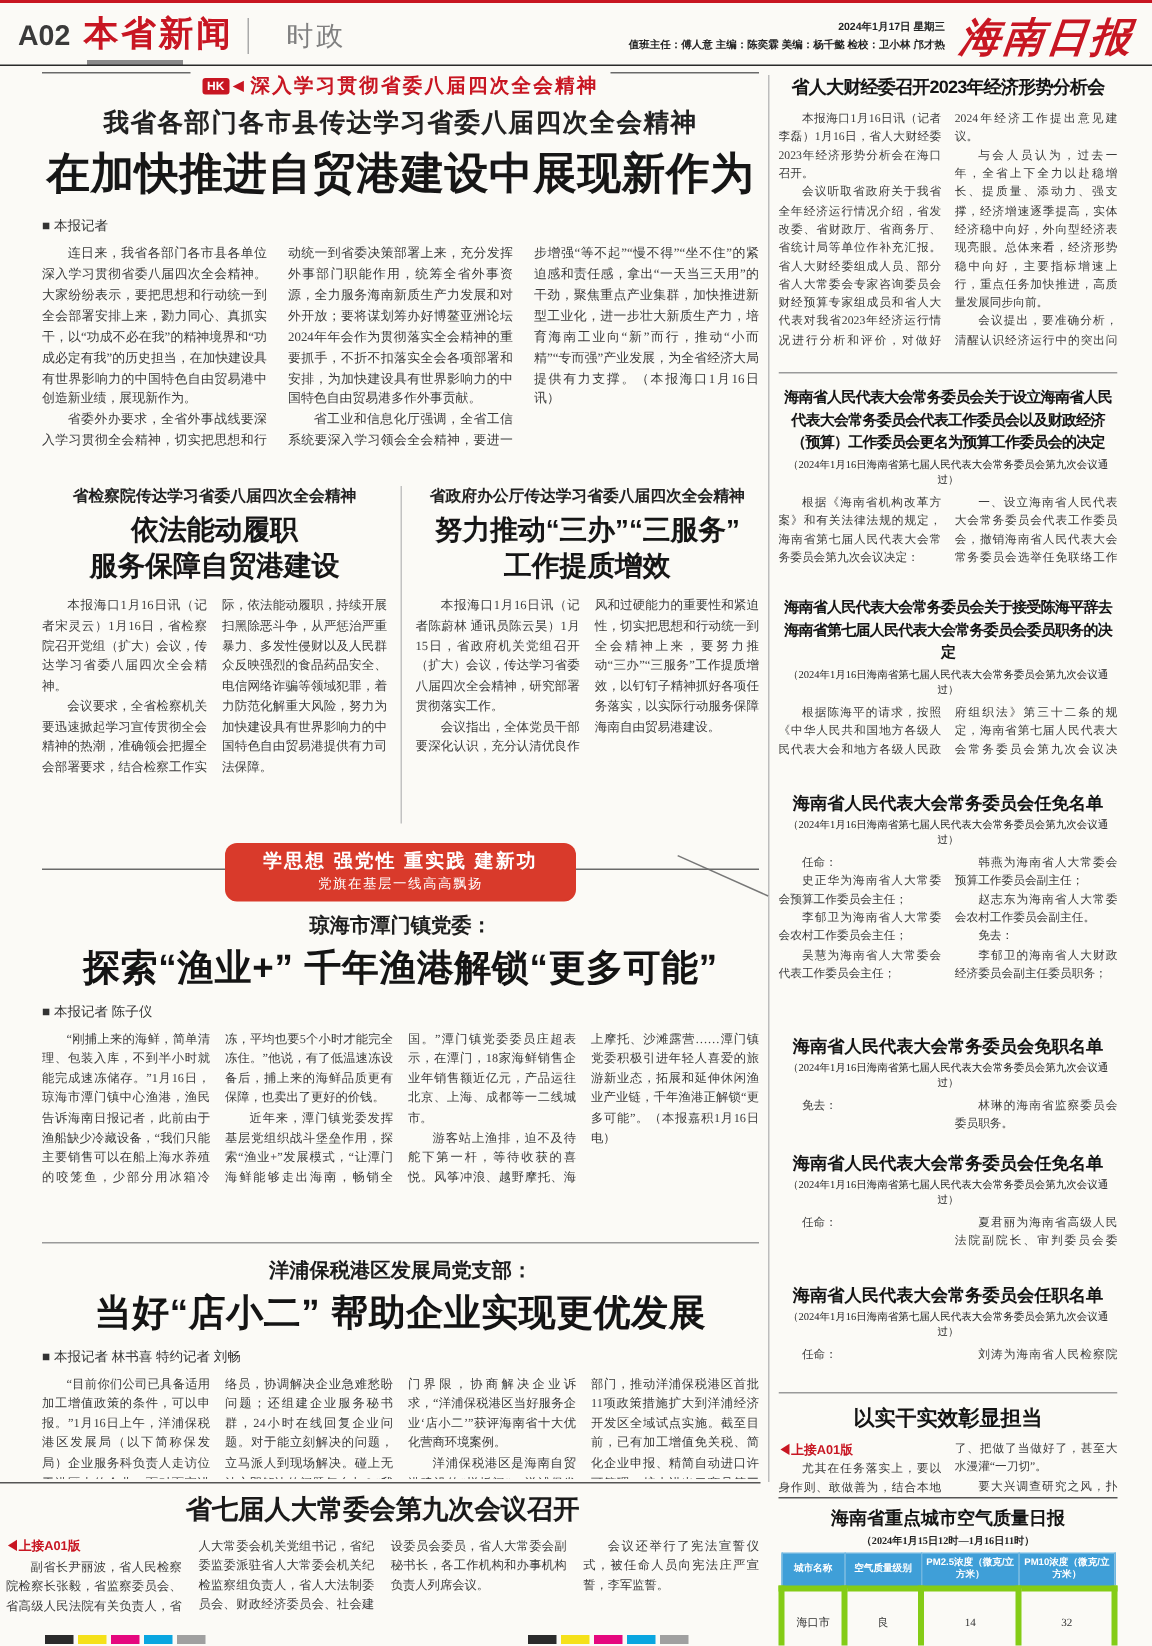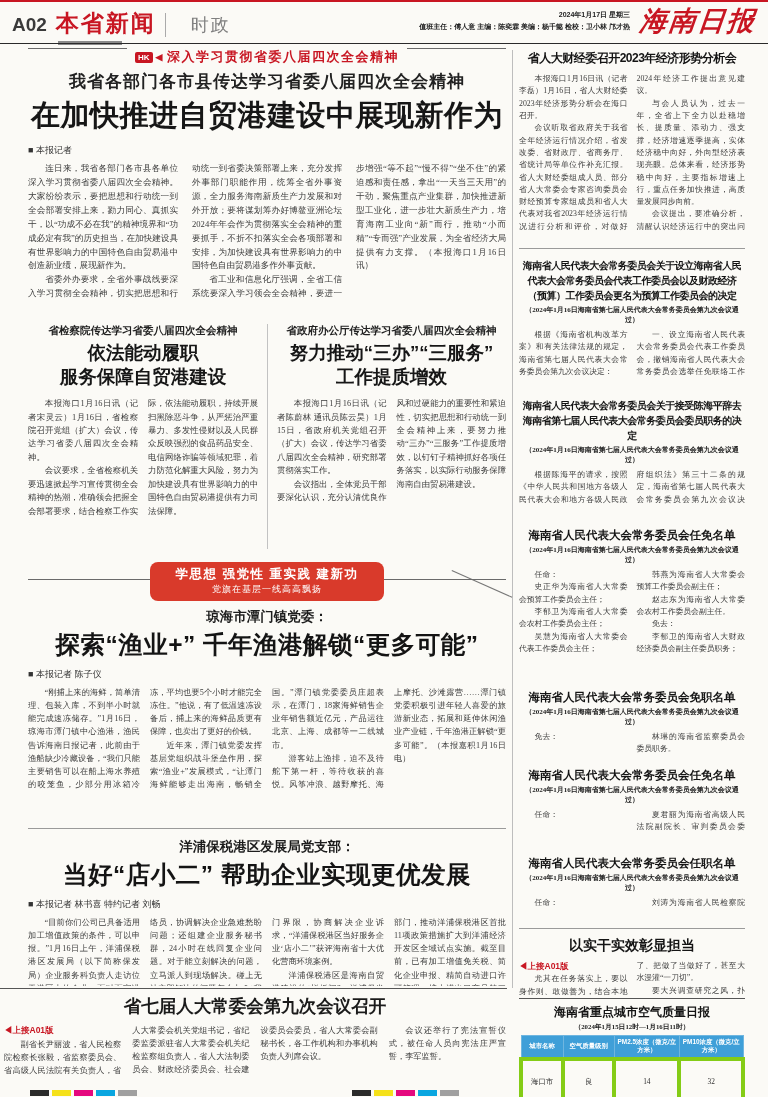--- a/index.html
+++ b/index.html
@@ -1,21 +1,21 @@
 <!DOCTYPE html>
 <html><head>
 <meta charset="utf-8">
 <style>
   * { margin:0; padding:0; box-sizing:border-box; }
   html,body { width:768px; height:1097px; overflow:hidden; }
   body { background:#fbfaf6; font-family:"Liberation Serif", serif; color:#333; position:relative; }
   .page { position:relative; width:768px; height:1097px; }
 
   .topline { position:absolute; top:0; left:0; right:0; height:2px; background:#c81622; }
-  .header { position:absolute; top:7px; left:12px; right:12px; height:32px; display:flex; align-items:flex-end; }
+  .header { position:absolute; top:7px; left:12px; right:12px; height:32px; display:flex; align-items:flex-start; }
   .h-left { display:flex; align-items:baseline; gap:9px; }
   .pageno { font-family:"Liberation Sans",sans-serif; font-weight:bold; font-size:19px; color:#3a3a3a; }
   .sectionwrap { position:relative; }
   .section { font-family:"Liberation Sans",sans-serif; font-weight:900; font-size:23px; color:#c81622; letter-spacing:2px; }
   .section-underline { position:absolute; left:2px; bottom:-6px; width:64px; height:4px; background:#8a8a8a; }
   .subsection { font-family:"Liberation Sans",sans-serif; font-size:18px; color:#808080; border-left:1px solid #aaa; padding-left:25px; letter-spacing:2px; }
   .h-right { margin-left:auto; display:flex; align-items:center; gap:10px; }
   .meta { text-align:right; font-size:7px; color:#222; line-height:1.7; font-family:"Liberation Sans",sans-serif; font-weight:bold; }
   .masthead { font-size:27px; color:#c81622; font-weight:bold; font-style:italic; transform:skewX(-6deg); letter-spacing:2px; }
   .header-rule { position:absolute; top:43px; left:0; right:0; border-top:1px solid #2a2a2a; }
@@ -67,21 +67,21 @@
   .bars { position:absolute; display:flex; gap:3px; }
   .bars .bar { width:19px; height:6px; display:inline-block; }
   .bars1 { left:26px; top:96px; } .bars2 { left:348px; top:96px; }
 
   .r-headline1 { text-align:center; font-family:"Liberation Sans",sans-serif; font-weight:900; font-size:12px; letter-spacing:-0.5px; color:#141414; margin:4px 0 6px; }
   .r-body2 { column-count:2; column-gap:9px; font-size:7.8px; line-height:1.58; text-align:justify; overflow:hidden; color:#3b3b3b; }
   .fx-body { height:168px; }
   .hr-right { border-top:1px solid #9a9a9a; margin:7px 0 0; }
   .r-doc-headline { text-align:center; font-family:"Liberation Sans",sans-serif; font-weight:900; font-size:10px; letter-spacing:-0.5px; line-height:1.5; color:#141414; margin-top:9px; white-space:pre-line; }
   .r-list-headline { text-align:center; font-family:"Liberation Sans",sans-serif; font-weight:900; font-size:11.5px; color:#141414; margin-top:11px; }
-  .r-dateline { text-align:center; font-size:7px; color:#222; margin:2px 0 4px; font-weight:bold; }
+  .r-dateline { text-align:center; font-size:7px; color:#222; margin:2px 0 4px; font-weight:normal; }
   .d1-body { height:60px; } .d2-body { height:48px; } .rm1-body { height:110px; }
   .mz-body { height:26px; } .rm2-body { height:36px; } .rz-body { height:24px; }
   .dd-headline { text-align:center; font-family:"Liberation Sans",sans-serif; font-weight:900; font-size:14px; color:#141414; margin:8px 0 5px; }
   .dd-body { height:136px; }
 
   .air { position:absolute; left:519px; top:1004px; width:226px; }
   .air-rule { position:absolute; left:519px; top:998px; width:226px; border-top:1px solid #555; }
   .air-title { text-align:center; font-family:"Liberation Sans",sans-serif; font-weight:900; font-size:12px; color:#141414; }
   .air-sub { text-align:center; font-weight:bold; font-size:6.8px; color:#222; margin:1px 0 3px; }
   .air table { width:100%; border-collapse:collapse; text-align:center; }

